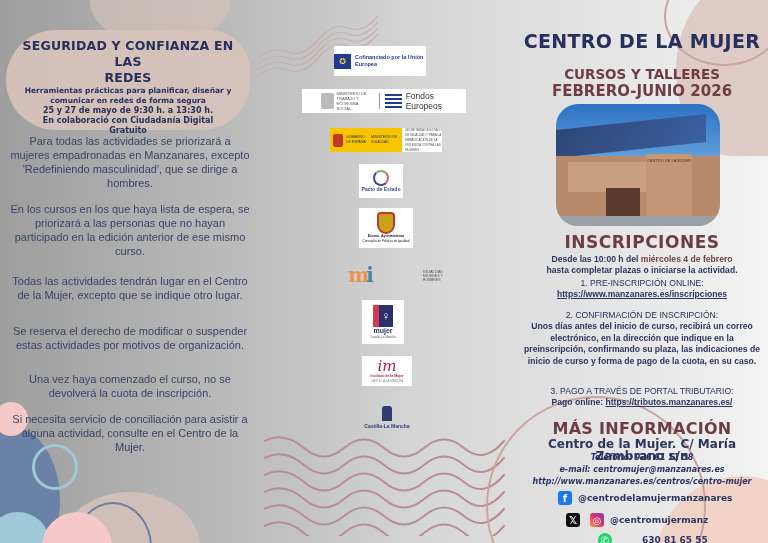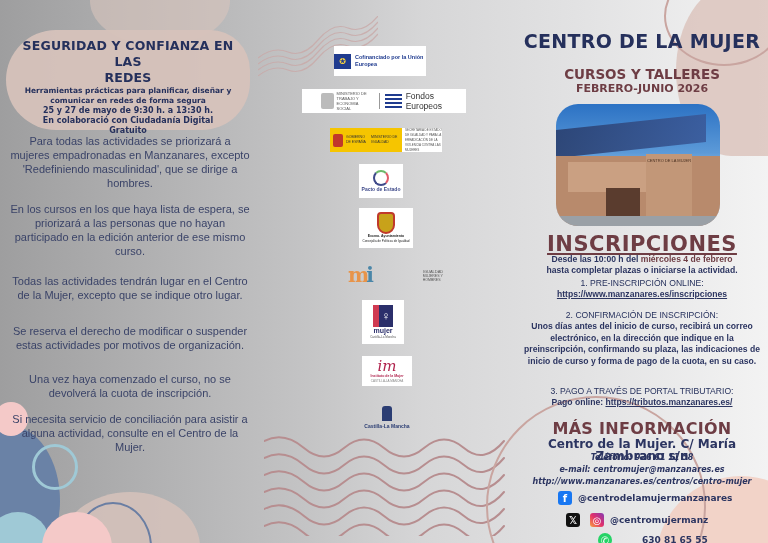--- a/index.html
+++ b/index.html
@@ -156,32 +156,32 @@
 </div>
 
 <div id="right" class="panel">
   <div class="deco" style="left:160px;top:-30px;width:110px;height:170px;background:#dcc4bd;opacity:0.85;border-radius:50% 0 0 50%;"></div>
   <div class="deco" style="left:148px;top:-50px;width:120px;height:100px;border:2px solid #c9a5a0;background:transparent;"></div>
   <div class="deco" style="left:140px;top:460px;width:170px;height:170px;background:#f2cfc3;opacity:0.9;"></div>
   <div class="deco" style="left:-30px;top:380px;width:220px;height:220px;border:2px solid #c9a5a0;background:transparent;"></div>
 
   <div class="r-title" style="top:14px;font-size:19px;letter-spacing:0.3px;">CENTRO DE LA MUJER</div>
   <div class="r-title maroon" style="top:50px;font-size:13.5px;">CURSOS Y TALLERES</div>
-  <div class="r-title maroon" style="top:66px;font-size:11px;">FEBRERO-JUNIO 2026</div>
+  <div class="r-title maroon" style="top:66px;font-size:15px;">FEBRERO-JUNIO 2026</div>
 
   <div style="position:absolute;left:40px;top:88px;width:164px;height:122px;border-radius:22px;overflow:hidden;background:linear-gradient(180deg,#2c72c4 0%,#5c9ad8 40%,#a9c8e6 60%);">
     <div style="position:absolute;left:0;top:18px;width:150px;height:28px;background:linear-gradient(90deg,#2a3f6e,#3a5a9a);transform:skewY(-6deg);opacity:0.9;"></div>
     <div style="position:absolute;left:0;top:52px;width:164px;height:70px;background:#b88a6c;"></div>
     <div style="position:absolute;left:12px;top:58px;width:80px;height:30px;background:#caa082;"></div>
     <div style="position:absolute;left:90px;top:50px;width:46px;height:70px;background:#c29778;font-size:4px;color:#4a3020;text-align:center;padding-top:4px;">CENTRO DE LA MUJER</div>
     <div style="position:absolute;left:50px;top:84px;width:34px;height:32px;background:#5a3c2e;"></div>
     <div style="position:absolute;left:0;top:112px;width:164px;height:10px;background:#9aa0a6;"></div>
   </div>
 
-  <div class="r-title maroon" style="top:216px;font-size:21px;letter-spacing:0.5px;text-decoration:underline;">INSCRIPCIONES</div>
+  <div class="r-title maroon" style="top:216px;font-size:17px;letter-spacing:0.5px;">INSCRIPCIONES</div>
   <div class="r-text" style="top:238px;">
     <span>Desde las 10:00 h del </span><span class="maroon">miércoles 4 de febrero</span>
   </div>
   <div class="r-text" style="top:249px;">hasta completar plazas o iniciarse la actividad.</div>
   <div class="r-text" style="top:262px;font-weight:normal;color:#25305c;">1. PRE-INSCRIPCIÓN ONLINE:</div>
   <div class="r-text link" style="top:273px;">https://www.manzanares.es/inscripciones</div>
 
   <div class="r-text" style="top:294px;font-weight:normal;color:#25305c;">2. CONFIRMACIÓN DE INSCRIPCIÓN:</div>
   <div class="r-text" style="top:305px;padding:0 6px;">Unos días antes del inicio de curso, recibirá un correo electrónico, en la dirección que indique en la preinscripción, confirmando su plaza, las indicaciones de inicio de curso y forma de pago de la cuota, en su caso.</div>
 

